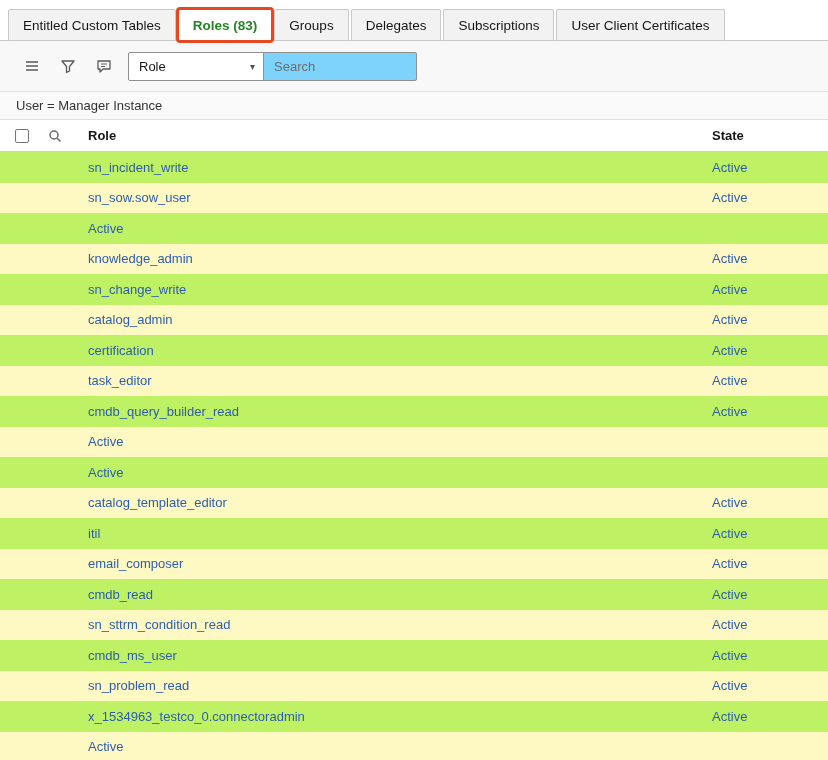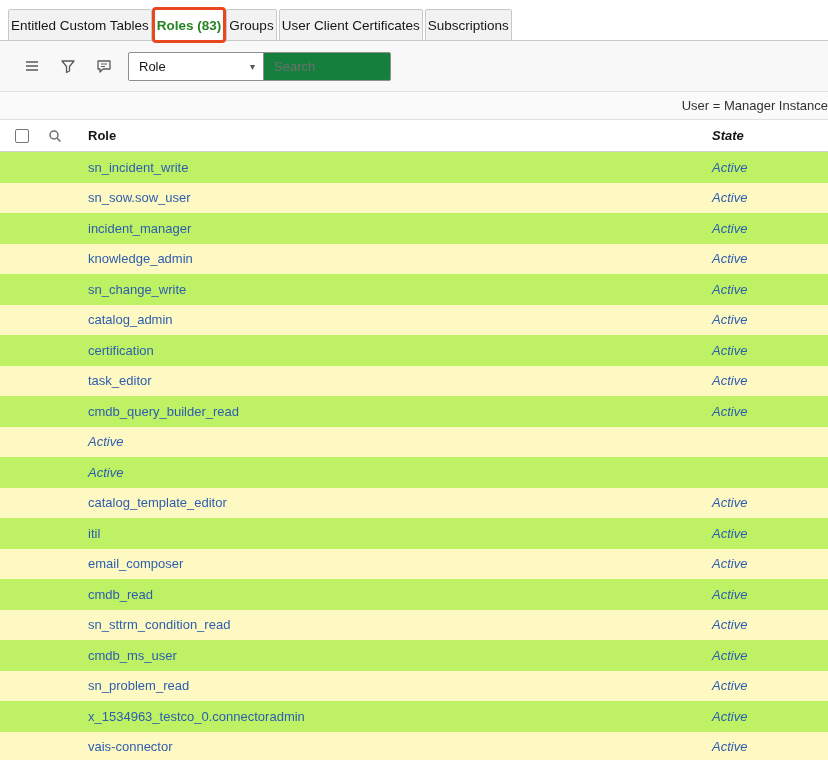--- a/index.html
+++ b/index.html
@@ -13,21 +13,21 @@
     width:828px;height:760px;overflow:hidden;background:#ffffff;
     font-family:"Liberation Sans", sans-serif;font-size:13px;color:#161616;
   }
   
   .tabs{
     display:flex;align-items:flex-end;
     padding:8px 0 0 8px;height:41px;
     border-bottom:1px solid #c8c8c8;background:#fff;
   }
   .tab{
-    display:flex;align-items:center;height:32px;padding:0 2px;
+    display:flex;align-items:center;height:32px;padding:0 14px;
     margin-right:2px;margin-bottom:-1px;
     border:1px solid #c8c8c8;border-radius:2px 2px 0 0;
     background:#f2f2f2;color:#161616;cursor:pointer;white-space:nowrap;
     font-size:13.5px;
   }
   .tab.active{
     background:#fff;border-bottom-color:#fff;position:relative;z-index:2;
     color:var(--active-tab-text);font-weight:bold;
     outline:3px solid var(--highlight-box);outline-offset:-1px;border-radius:2px;
   }
@@ -40,60 +40,61 @@
     width:24px;height:24px;display:flex;align-items:center;justify-content:center;
     margin-right:12px;cursor:pointer;border-radius:3px;background:transparent;border:none;padding:0;
   }
   .combo{
     display:flex;align-items:center;justify-content:space-between;
     width:136px;height:29px;padding:0 8px 0 10px;
     background:#fff;border:1px solid #8f8f8f;border-radius:2px 0 0 2px;cursor:pointer;
   }
   .combo .caret{font-size:10px;color:#555;margin-left:6px;}
   .search-box{
-    width:128px;height:29px;margin-left:-1px;padding:0 10px;
-    border:1px solid #8f8f8f;border-radius:0 2px 2px 0;background:#15803d;
+    width:154px;height:29px;margin-left:-1px;padding:0 10px;
+    border:1px solid #8f8f8f;border-radius:0 2px 2px 0;background:#7dd3fc;
     font-family:"Liberation Sans", sans-serif;font-size:13px;color:#161616;outline:none;
   }
   .search-box::placeholder{color:#6e6e6e;}
   
   .breadcrumb-row{
     display:flex;align-items:center;height:28px;padding-left:16px;
-    background:#fafafa;border-bottom:1px solid #e0e0e0;color:#333;justify-content:flex-end;
+    background:#fafafa;border-bottom:1px solid #e0e0e0;color:#333;
   }
   
   .grid-row{
     display:grid;grid-template-columns:32px 56px 1fr 116px;align-items:center;
   }
   .thead{
     height:32px;background:#fff;border-bottom:1px solid #cfcfcf;font-weight:bold;
   }
   .cell-check{padding-left:15px;}
   .cell-search{padding-left:16px;display:flex;align-items:center;}
   .cell-role{padding-right:8px;overflow:hidden;white-space:nowrap;text-overflow:ellipsis;}
-  .cell-state{padding-right:8px;font-style:italic;}
+  .cell-state{padding-right:8px;}
   input[type="checkbox"]{
     appearance:none;-webkit-appearance:none;width:14px;height:14px;margin:0;
     border:1px solid #767676;border-radius:2px;background:#fff;cursor:pointer;display:block;
   }
   .rows{background:#fff;}
   .row{height:30.5px;background:#bef264;}
   .row.alt{background:#fef9c3;}
   .link{color:var(--link);text-decoration:none;cursor:pointer;}
   .th{cursor:pointer;}
 </style>
 </head>
 <body>
 
 <div class="tabs">
   <div class="tab">Entitled Custom Tables</div>
   <div class="tab active">Roles (83)</div>
   <div class="tab">Groups</div>
+  <div class="tab">Delegates</div>
+  <div class="tab">Subscriptions</div>
   <div class="tab">User Client Certificates</div>
-  <div class="tab">Subscriptions</div>
 </div>
 
 <div class="toolbar">
   <button class="icon-btn">
     <svg width="16" height="16" viewBox="0 0 16 16">
       <path d="M2 4h12M2 8h12M2 12h12" stroke="#5a5a5a" stroke-width="1.6" fill="none"></path>
     </svg>
   </button>
   <button class="icon-btn">
     <svg width="16" height="16" viewBox="0 0 16 16">
@@ -142,21 +143,20 @@
   <div class="grid-row row alt">
     <div class="cell-check"></div>
     <div class="cell-search"></div>
     <div class="cell-role"><a class="link">sn_sow.sow_user</a></div>
     <div class="cell-state"><a class="link">Active</a></div>
   </div>
 
   <div class="grid-row row">
     <div class="cell-check"></div>
     <div class="cell-search"></div>
-    <div class="cell-role"><a class="link">incident_manager</a></div>
     <div class="cell-state"><a class="link">Active</a></div>
   </div>
 
   <div class="grid-row row alt">
     <div class="cell-check"></div>
     <div class="cell-search"></div>
     <div class="cell-role"><a class="link">knowledge_admin</a></div>
     <div class="cell-state"><a class="link">Active</a></div>
   </div>
 
@@ -259,16 +259,15 @@
   <div class="grid-row row">
     <div class="cell-check"></div>
     <div class="cell-search"></div>
     <div class="cell-role"><a class="link">x_1534963_testco_0.connectoradmin</a></div>
     <div class="cell-state"><a class="link">Active</a></div>
   </div>
 
   <div class="grid-row row alt">
     <div class="cell-check"></div>
     <div class="cell-search"></div>
-    <div class="cell-role"><a class="link">vais-connector</a></div>
     <div class="cell-state"><a class="link">Active</a></div>
   </div>
 </div>
 
 </body></html>

